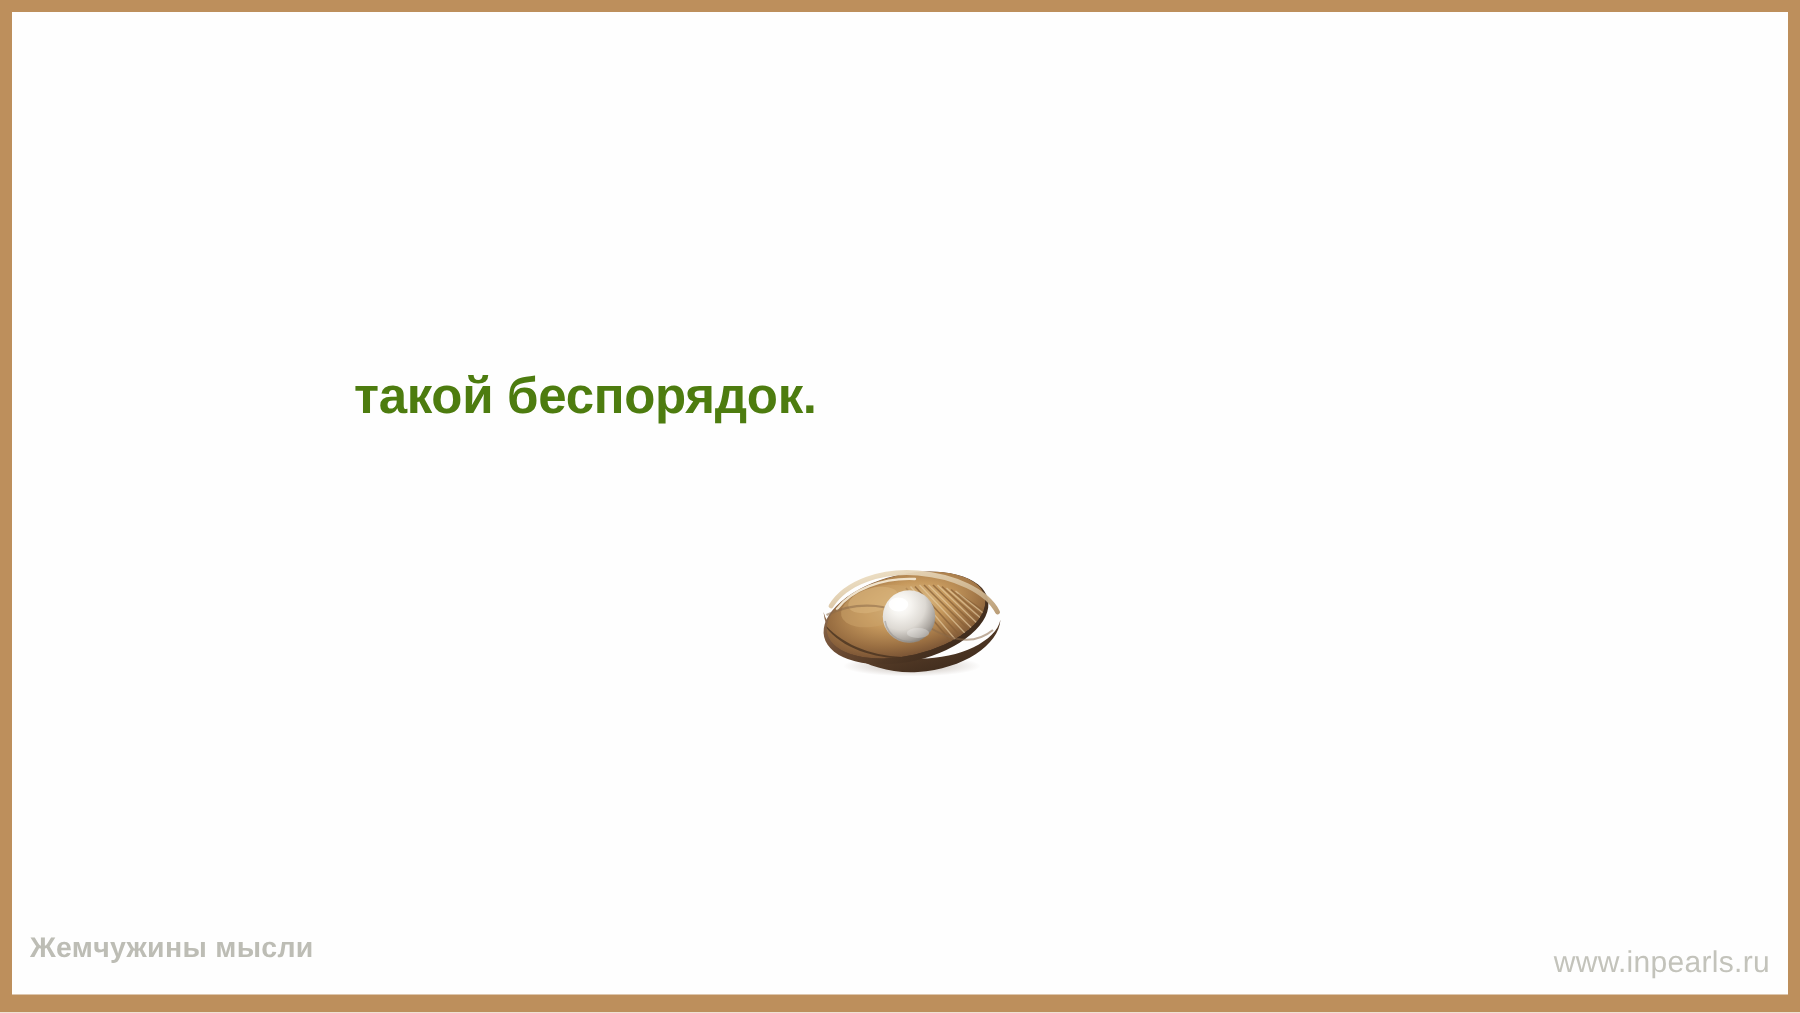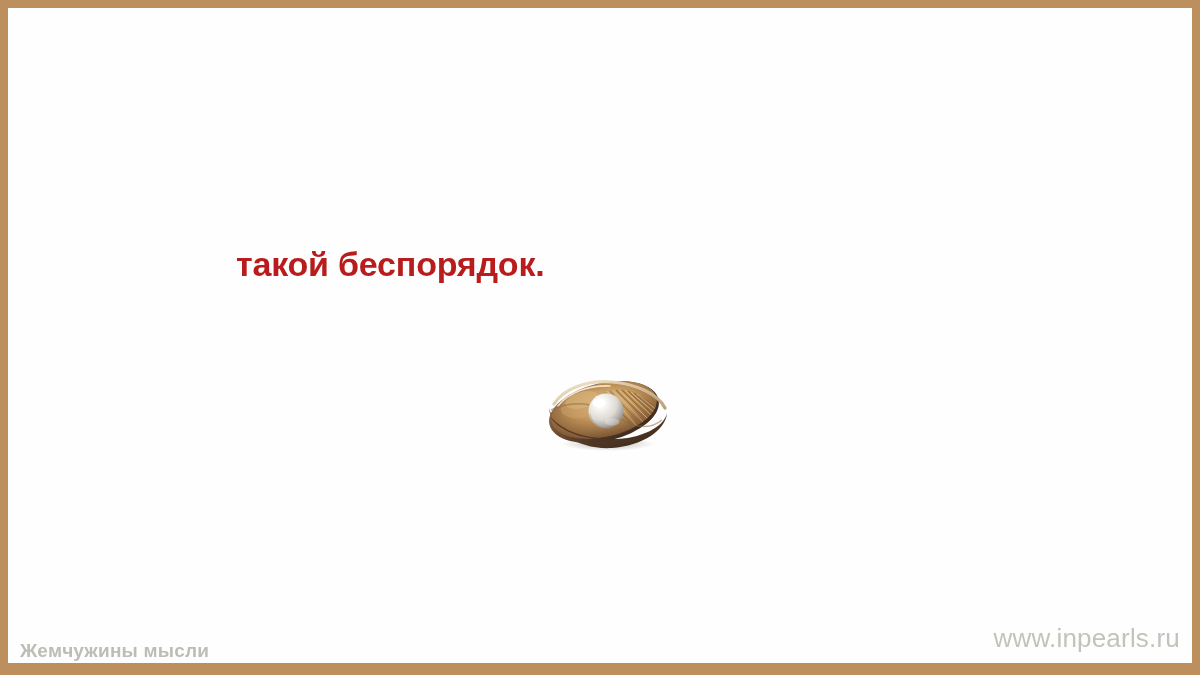--- a/index.html
+++ b/index.html
@@ -39,21 +39,21 @@
     position: absolute;
     left: 228px;
     top: 232px;
     width: 940px;
   }
   .quote-line {
     display: block;
     font-size: 34px;
     font-weight: bold;
     line-height: 48px;
-    color: #b91c1c;
+    color: #4d7c0f;
     letter-spacing: -0.2px;
     white-space: nowrap;
   }
 
   
   #illustration {
     position: absolute;
     left: 530px;
     top: 362px;
     width: 140px;
@@ -62,32 +62,32 @@
   #illustration svg {
     display: block;
     width: 140px;
     height: 84px;
   }
 
   
   #footer-left {
     position: absolute;
     left: 12px;
-    bottom: 1px;
+    bottom: 19px;
     font-size: 19px;
     font-weight: bold;
     color: #bdbdb5;
     letter-spacing: 0.2px;
     white-space: nowrap;
   }
   #footer-right {
     position: absolute;
     right: 12px;
     bottom: 9px;
-    font-size: 26px;
+    font-size: 20px;
     font-weight: normal;
     color: #c3c3bb;
     letter-spacing: 0.2px;
     white-space: nowrap;
   }
 </style>
 </head>
 <body>
 
 <div id="card">

